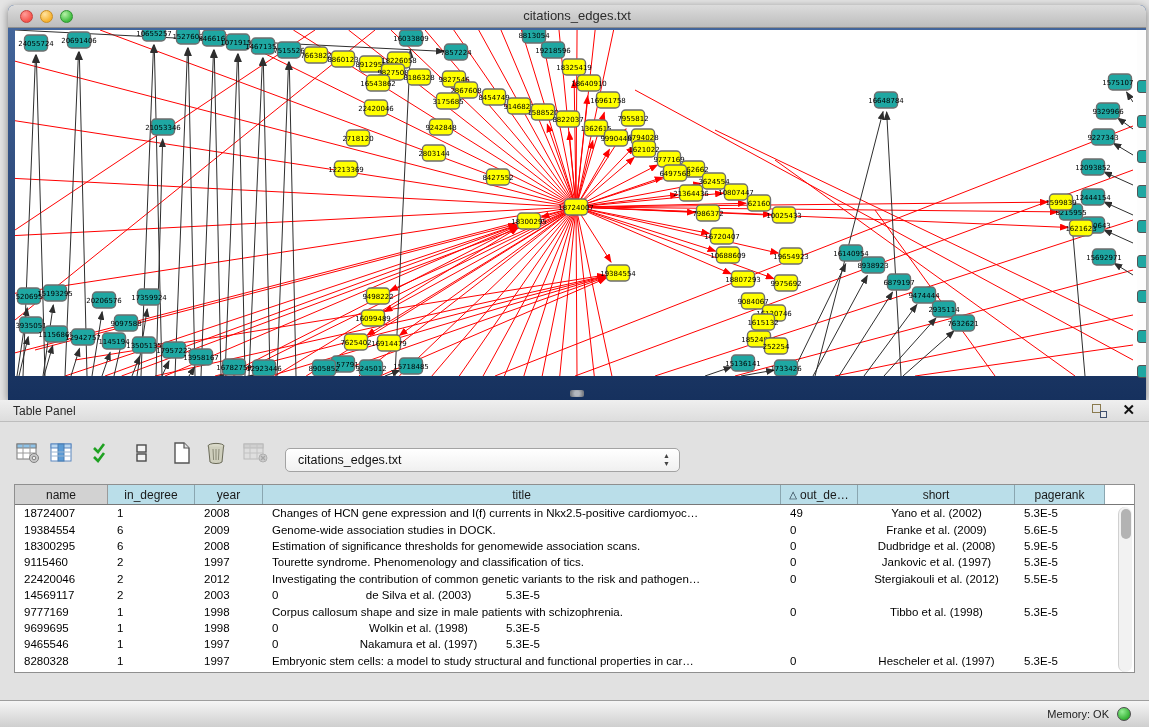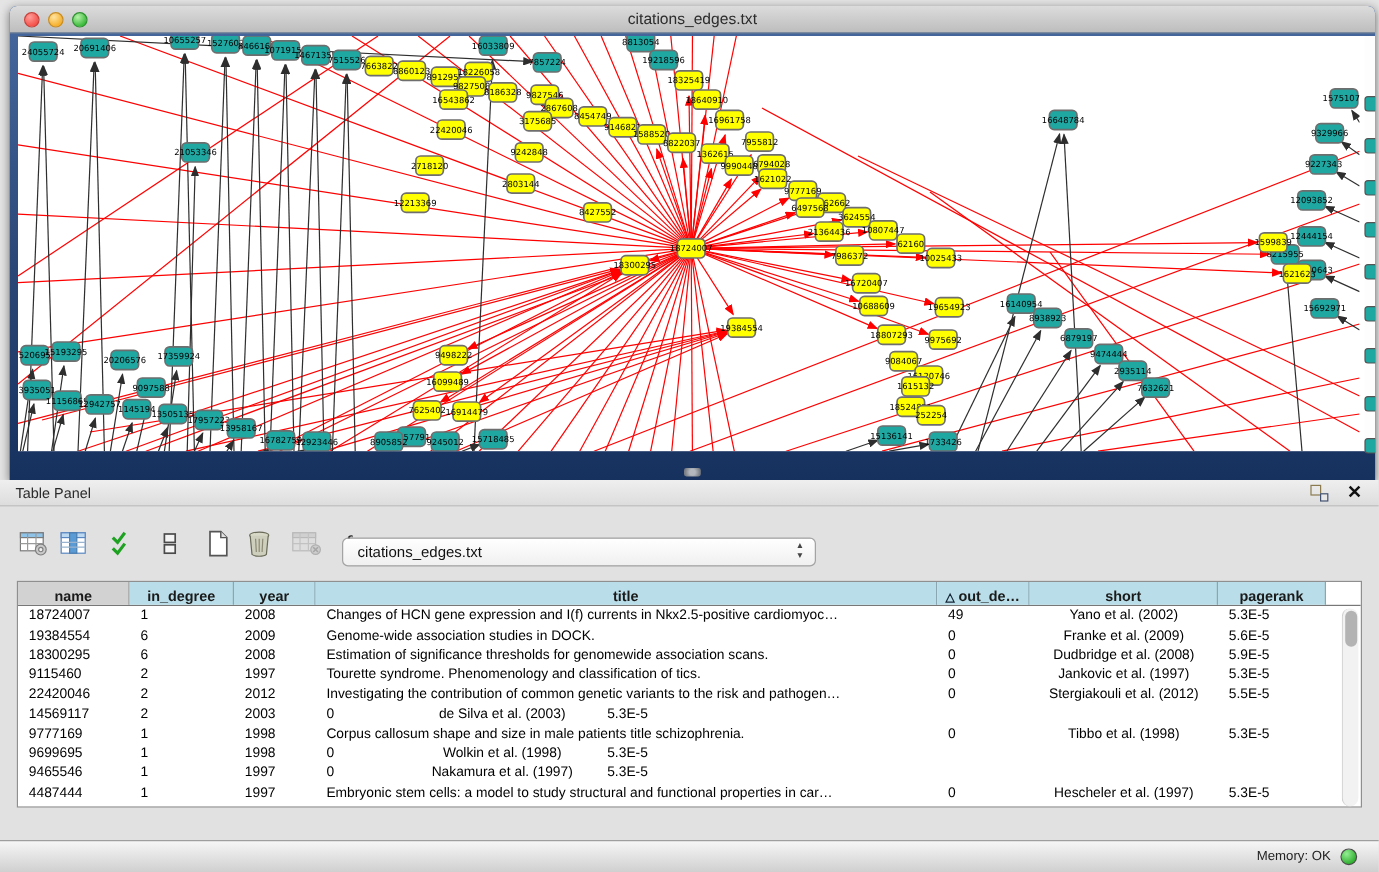--- a/index.html
+++ b/index.html
@@ -48,21 +48,21 @@
   #table-selector { position:absolute; left:285px; top:48px; width:395px; height:24px;
     background:linear-gradient(180deg,#ffffff,#f0f0f0); border:1px solid #a3a3a3; border-radius:5px;
     box-shadow:inset 0 1px 1px rgba(255,255,255,.8); }
   #table-selector .val { position:absolute; left:12px; top:4px; font-size:12.5px; color:#111; }
   #table-selector .stepper { position:absolute; right:9px; top:3px; font-size:7px; line-height:8px; color:#444; text-align:center;}
 
   #data-table { position:absolute; left:14px; top:84px; width:1121px; height:189px;
     background:#ffffff; border:1px solid #8f8f8f; overflow:hidden; }
   #thead { display:flex; height:20px; border-bottom:1px solid #777; }
   .th { background:#badee9; border-right:1px solid #8aa6b0; font-size:12px; color:#1a1a1a;
-    display:flex; align-items:flex-end; justify-content:center; overflow:hidden; white-space:nowrap; flex:0 0 auto;font-weight:bold;}
+    display:flex; align-items:center; justify-content:center; overflow:hidden; white-space:nowrap; flex:0 0 auto;}
   .th.first { background:#d2d2d2; border-right:1px solid #9a9a9a; }
   .th .sort { font-size:10px; margin-right:3px; color:#123; }
   .tr { display:flex; height:16.4px; align-items:center; }
   .td { font-size:11.5px; color:#000; padding-left:9px; white-space:nowrap; overflow:hidden;
     text-overflow:ellipsis; flex:0 0 auto; }
   .td.center { text-align:center; padding-left:0; }
   #vscroll { position:absolute; right:2px; top:22px; width:14px; height:165px; background:#f2f2f2;
     border-left:1px solid #d0d0d0; border-radius:7px;}
   #vthumb { position:absolute; left:1.5px; top:2px; width:10px; height:30px; background:#b3b3b3; border-radius:6px; }
 
@@ -838,21 +838,21 @@
             <div class="td" style="width: 87px;">2</div>
             <div class="td" style="width: 68px;">2003</div>
             <div class="td" style="width: 77px;">0</div>
             <div class="td center" style="width: 157px;">de Silva et al. (2003)</div>
             <div class="td" style="width: 90px;">5.3E-5</div>
           </div>
           <div class="tr">
             <div class="td" style="width: 93px;">9777169</div>
             <div class="td" style="width: 87px;">1</div>
             <div class="td" style="width: 68px;">1998</div>
-            <div class="td" style="width: 518px;">Corpus callosum shape and size in male patients title schizophrenia.</div>
+            <div class="td" style="width: 518px;">Corpus callosum shape and size in male patients with schizophrenia.</div>
             <div class="td" style="width: 77px;">0</div>
             <div class="td center" style="width: 157px;">Tibbo et al. (1998)</div>
             <div class="td" style="width: 90px;">5.3E-5</div>
           </div>
           <div class="tr">
             <div class="td" style="width: 93px;">9699695</div>
             <div class="td" style="width: 87px;">1</div>
             <div class="td" style="width: 68px;">1998</div>
             <div class="td" style="width: 77px;">0</div>
             <div class="td center" style="width: 157px;">Wolkin et al. (1998)</div>
@@ -860,21 +860,21 @@
           </div>
           <div class="tr">
             <div class="td" style="width: 93px;">9465546</div>
             <div class="td" style="width: 87px;">1</div>
             <div class="td" style="width: 68px;">1997</div>
             <div class="td" style="width: 77px;">0</div>
             <div class="td center" style="width: 157px;">Nakamura et al. (1997)</div>
             <div class="td" style="width: 90px;">5.3E-5</div>
           </div>
           <div class="tr">
-            <div class="td" style="width: 93px;">4487444</div>
+            <div class="td" style="width: 93px;">8280328</div>
             <div class="td" style="width: 87px;">1</div>
             <div class="td" style="width: 68px;">1997</div>
             <div class="td" style="width: 518px;">Embryonic stem cells: a model to study structural and functional properties in car…</div>
             <div class="td" style="width: 77px;">0</div>
             <div class="td center" style="width: 157px;">Hescheler et al. (1997)</div>
             <div class="td" style="width: 90px;">5.3E-5</div>
           </div>
         </div>
       <div id="vscroll">
         <div id="vthumb"></div>

